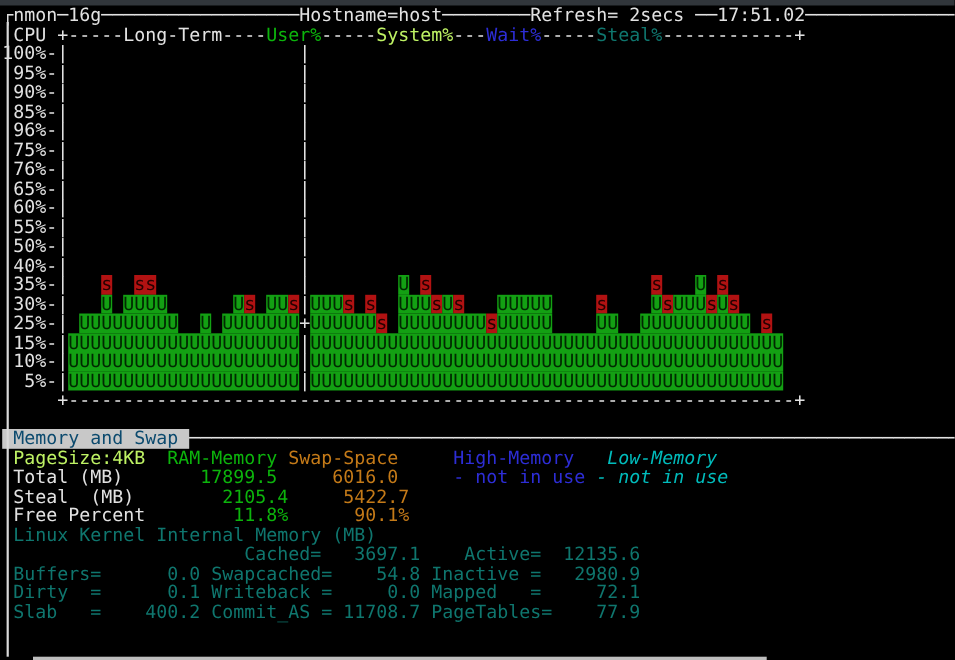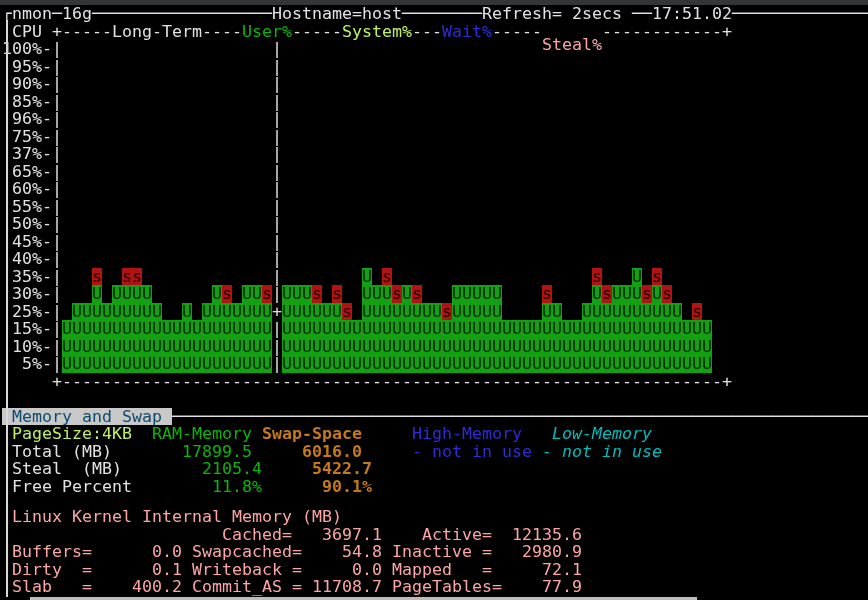--- a/index.html
+++ b/index.html
@@ -8,23 +8,23 @@
   #topstrip{position:absolute;left:0;top:0;width:868px;height:5px;background:#31363b;}
   #leftborder{position:absolute;left:6px;top:20px;width:2px;height:577px;background:#d9d9d9;}
   #bottomstrip{position:absolute;left:30px;top:597px;width:667px;height:3px;background:#bdbdbd;}
   #screen{position:absolute;left:2px;top:5px;width:866px;height:595px;}
   .trow{height:17.5px;white-space:pre;}
   .trow span{display:inline-block;height:17.5px;line-height:17.5px;white-space:pre;vertical-align:top;}
   .w{color:#e2e2e2;}
   .g{color:#0cb40c;}
   .r{color:#bef264;}
   .b{color:#2d2dd6;}
-  .m{color:#fca5a5;margin-top:13px;}
+  .m{color:#0f766e;}
   .c{color:#00bcbc;font-style:italic;}
-  .y{color:#c47a18;font-weight:bold;}
+  .y{color:#c47a18;}
   .box{background:#c8c8c8;color:#0c4a6e;}
   .cu{background:#13a013;color:#012801;}
   .cs{background:#b11212;color:#260000;}
   .sp{color:#000;}
 </style>
 </head>
 <body>
 
 <div id="root">
   <div id="topstrip"></div>
@@ -33,26 +33,25 @@
         <div class="trow"><span class="w">┌nmon─16g──────────────────Hostname=host────────Refresh= 2secs ──17:51.02──────────────</span></div>
         <div class="trow"><span class="w"> CPU +-----Long-Term----</span><span class="g">User%</span><span class="w">-----</span><span class="r">System%</span><span class="w">---</span><span class="b">Wait%</span><span class="w">-----</span><span class="m">Steal%</span><span class="w">------------+</span></div>
       </div>
     <div id="chart">
         <div class="trow"><span class="w">100%-|</span><span class="sp">                     </span><span class="w">|</span><span class="sp">                                           </span></div>
         <div class="trow"><span class="w"> 95%-|</span><span class="sp">                     </span><span class="w">|</span><span class="sp">                                           </span></div>
         <div class="trow"><span class="w"> 90%-|</span><span class="sp">                     </span><span class="w">|</span><span class="sp">                                           </span></div>
         <div class="trow"><span class="w"> 85%-|</span><span class="sp">                     </span><span class="w">|</span><span class="sp">                                           </span></div>
         <div class="trow"><span class="w"> 96%-|</span><span class="sp">                     </span><span class="w">|</span><span class="sp">                                           </span></div>
         <div class="trow"><span class="w"> 75%-|</span><span class="sp">                     </span><span class="w">|</span><span class="sp">                                           </span></div>
-        <div class="trow"><span class="w"> 37%-|</span><span class="sp">                     </span><span class="w">|</span><span class="sp">                                           </span></div>
+        <div class="trow"><span class="w"> 76%-|</span><span class="sp">                     </span><span class="w">|</span><span class="sp">                                           </span></div>
         <div class="trow"><span class="w"> 65%-|</span><span class="sp">                     </span><span class="w">|</span><span class="sp">                                           </span></div>
         <div class="trow"><span class="w"> 60%-|</span><span class="sp">                     </span><span class="w">|</span><span class="sp">                                           </span></div>
         <div class="trow"><span class="w"> 55%-|</span><span class="sp">                     </span><span class="w">|</span><span class="sp">                                           </span></div>
         <div class="trow"><span class="w"> 50%-|</span><span class="sp">                     </span><span class="w">|</span><span class="sp">                                           </span></div>
-        <div class="trow"><span class="w"> 45%-|</span><span class="sp">                     </span><span class="w">|</span><span class="sp">                                           </span></div>
         <div class="trow"><span class="w"> 40%-|</span><span class="sp">                     </span><span class="w">|</span><span class="sp">                                           </span></div>
         <div class="trow"><span class="w"> 35%-|</span><span class="sp">   </span><span class="cs">s</span><span class="sp">  </span><span class="cs">ss</span><span class="sp">             </span><span class="w">|</span><span class="sp">        </span><span class="cu">U</span><span class="sp"> </span><span class="cs">s</span><span class="sp">                    </span><span class="cs">s</span><span class="sp">   </span><span class="cu">U</span><span class="sp"> </span><span class="cs">s</span><span class="sp">     </span></div>
         <div class="trow"><span class="w"> 30%-|</span><span class="sp">   </span><span class="cu">U</span><span class="sp"> </span><span class="cu">UUUU</span><span class="sp">      </span><span class="cu">U</span><span class="cs">s</span><span class="sp"> </span><span class="cu">UU</span><span class="cs">s</span><span class="w">|</span><span class="cu">UUU</span><span class="cs">s</span><span class="sp"> </span><span class="cs">s</span><span class="sp">  </span><span class="cu">UUU</span><span class="cs">s</span><span class="cu">U</span><span class="cs">s</span><span class="sp">   </span><span class="cu">UUUUU</span><span class="sp">    </span><span class="cs">s</span><span class="sp">    </span><span class="cu">U</span><span class="cs">s</span><span class="cu">UUU</span><span class="cs">s</span><span class="cu">U</span><span class="cs">s</span><span class="sp">    </span></div>
         <div class="trow"><span class="w"> 25%-|</span><span class="sp"> </span><span class="cu">UUUUUUUUU</span><span class="sp">  </span><span class="cu">U</span><span class="sp"> </span><span class="cu">UUUUUUU</span><span class="w">+</span><span class="cu">UUUUUU</span><span class="cs">s</span><span class="sp"> </span><span class="cu">UUUUUUUU</span><span class="cs">s</span><span class="cu">UUUUU</span><span class="sp">    </span><span class="cu">UU</span><span class="sp">  </span><span class="cu">UUUUUUUUUU</span><span class="sp"> </span><span class="cs">s</span><span class="sp"> </span></div>
         <div class="trow"><span class="w"> 15%-|</span><span class="cu">UUUUUUUUUUUUUUUUUUUUU</span><span class="w">|</span><span class="cu">UUUUUUUUUUUUUUUUUUUUUUUUUUUUUUUUUUUUUUUUUUU</span></div>
         <div class="trow"><span class="w"> 10%-|</span><span class="cu">UUUUUUUUUUUUUUUUUUUUU</span><span class="w">|</span><span class="cu">UUUUUUUUUUUUUUUUUUUUUUUUUUUUUUUUUUUUUUUUUUU</span></div>
         <div class="trow"><span class="w">  5%-|</span><span class="cu">UUUUUUUUUUUUUUUUUUUUU</span><span class="w">|</span><span class="cu">UUUUUUUUUUUUUUUUUUUUUUUUUUUUUUUUUUUUUUUUUUU</span></div>
         <div class="trow"><span class="w">     +------------------------------------------------------------------+</span></div>
       </div>
     <div id="after">

